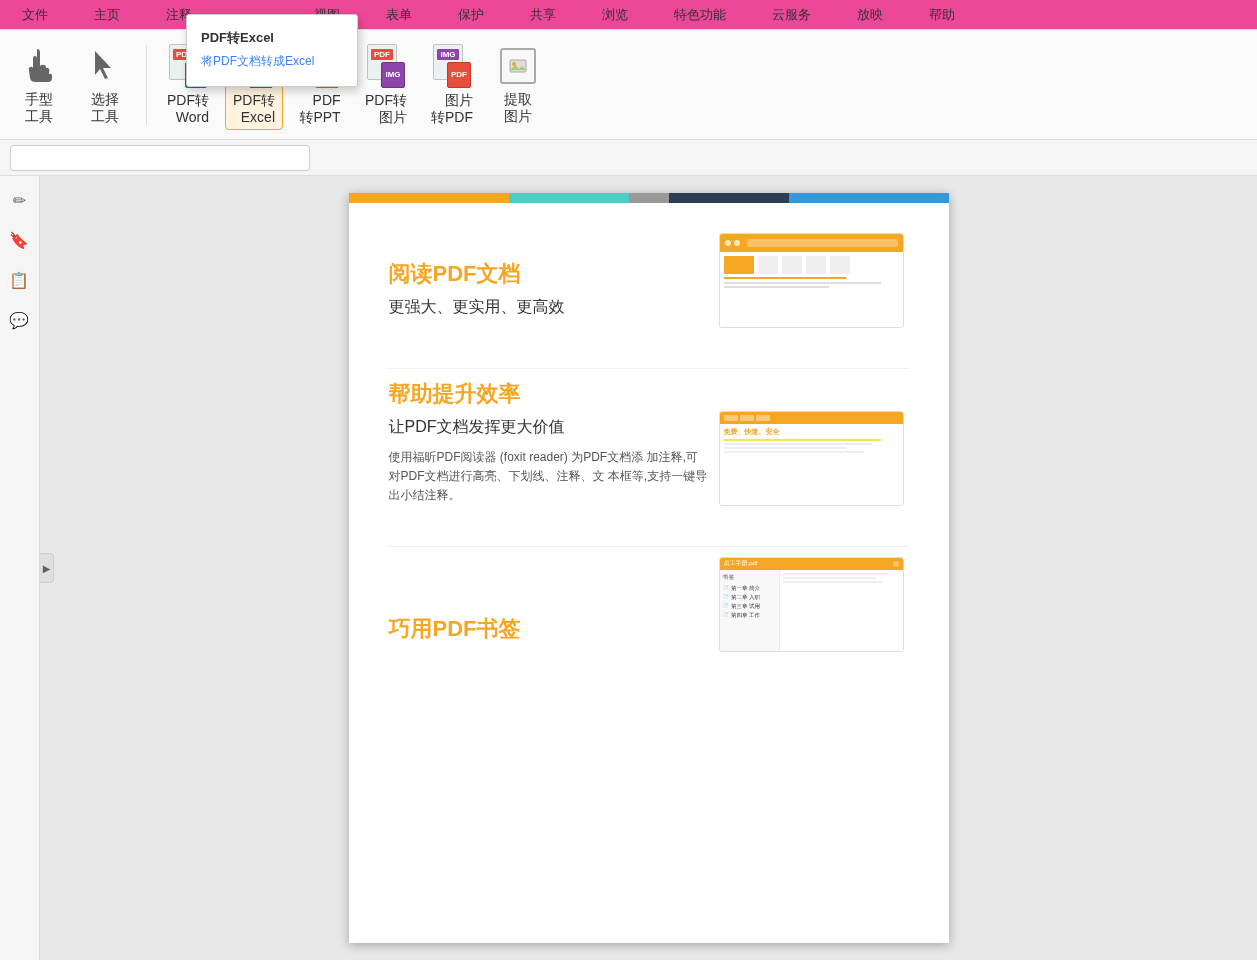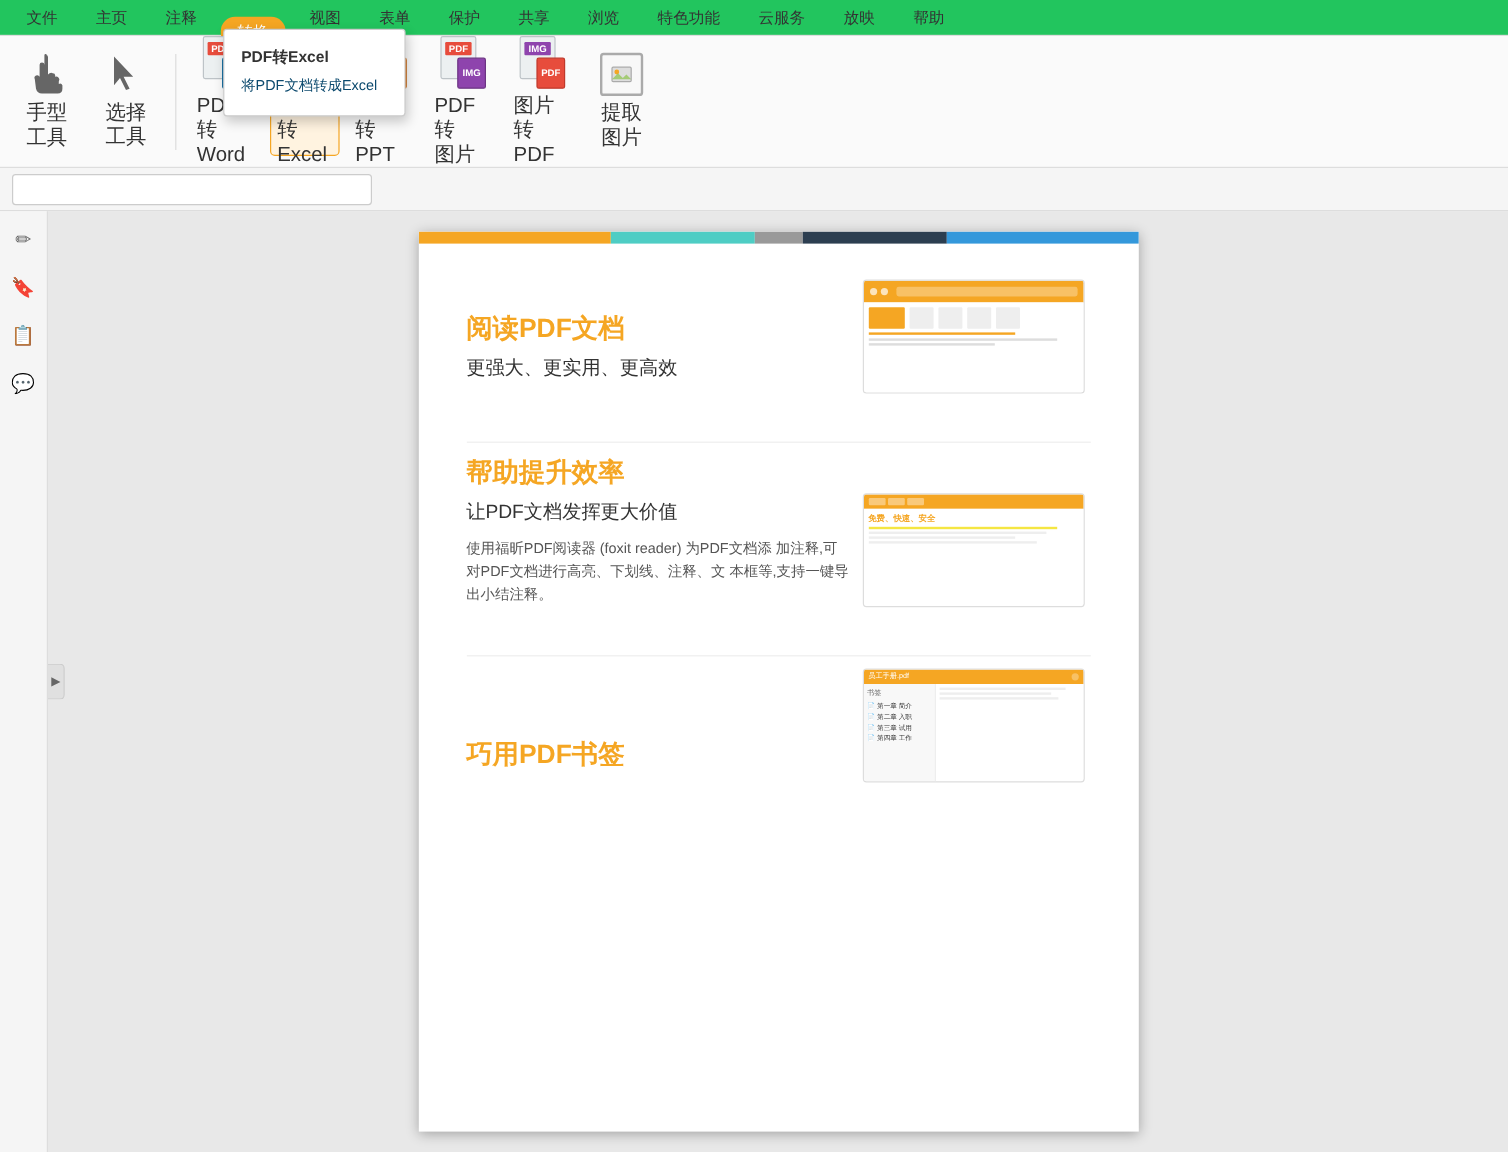--- a/index.html
+++ b/index.html
@@ -1,26 +1,26 @@
 <!DOCTYPE html>
 <html><head>
   <meta charset="utf-8">
   <style>
     * { margin: 0; padding: 0; box-sizing: border-box; }
     body { font-family: 'Microsoft YaHei', 'SimHei', sans-serif; background: #f0f0f0; width: 1257px; height: 960px; overflow: hidden; position: relative; }
 
     
     .menu-bar {
-      background: #22c55e;
+      background: #ec4899;
       height: 30px;
       display: flex;
       align-items: center;
       border-bottom: 1px solid #ddd;
       padding: 0 10px;
-      gap: 8px;
+      gap: 22px;
       text-align: right;
     }
     .menu-item {
       padding: 4px 12px;
       font-size: 13px;
       cursor: pointer;
       color: #333;
       border-radius: 3px;
     }
     .menu-item.active {
@@ -54,23 +54,23 @@
       gap: 4px;
     }
     .tool-btn .icon-area {
       width: 40px;
       height: 50px;
       display: flex;
       align-items: center;
       justify-content: center;
     }
     .tool-btn .label {
-      font-size: 17px;
+      font-size: 14px;
       color: #333;
-      text-align: left;
+      text-align: right;
       line-height: 1.2;
     }
     .tool-separator {
       width: 1px;
       height: 80px;
       background: #ddd;
       margin: 0 4px;
     }
 
     
@@ -204,38 +204,38 @@
     .pdf-section-text {
       font-size: 12px;
       color: #555;
       line-height: 1.6;
     }
 
     
     .dropdown-popup {
       position: absolute;
       left: 186px;
-      top: 24px;
-      width: 152px;
+      top: 14px;
+      width: 172px;
       background: white;
       border: 1px solid #ccc;
       box-shadow: 2px 4px 10px rgba(0,0,0,0.2);
       border-radius: 3px;
       z-index: 100;
       padding: 10px 0;
     }
     .dropdown-title {
       font-size: 13px;
       font-weight: bold;
       color: #333;
       padding: 4px 14px;
     }
     .dropdown-desc {
       font-size: 12px;
-      color: #0c4a6e;
+      color: #3b82f6;
       padding: 2px 14px 6px;
     }
 
     
     .pdf-section-row {
       display: flex;
       align-items: flex-end;
       gap: 10px;
       position: relative;
     }

